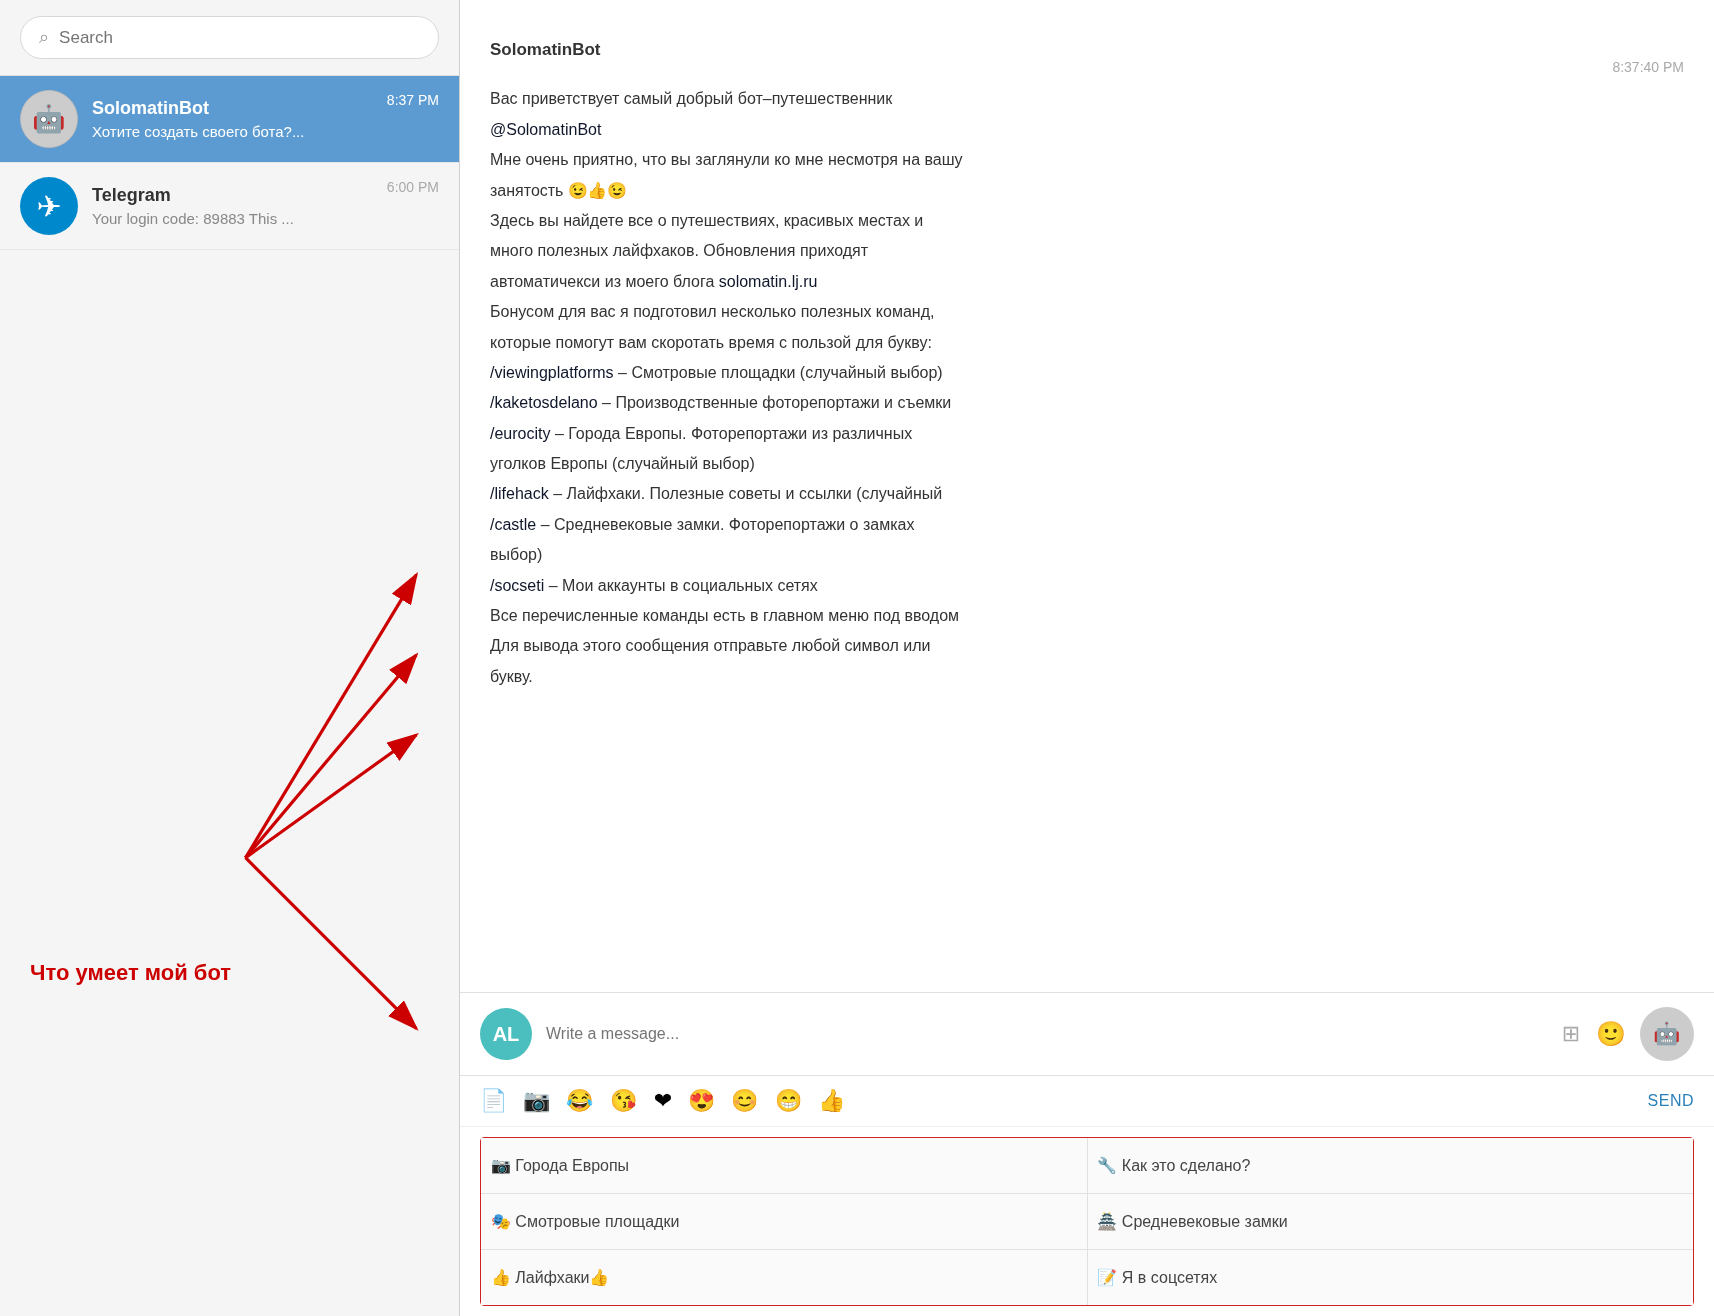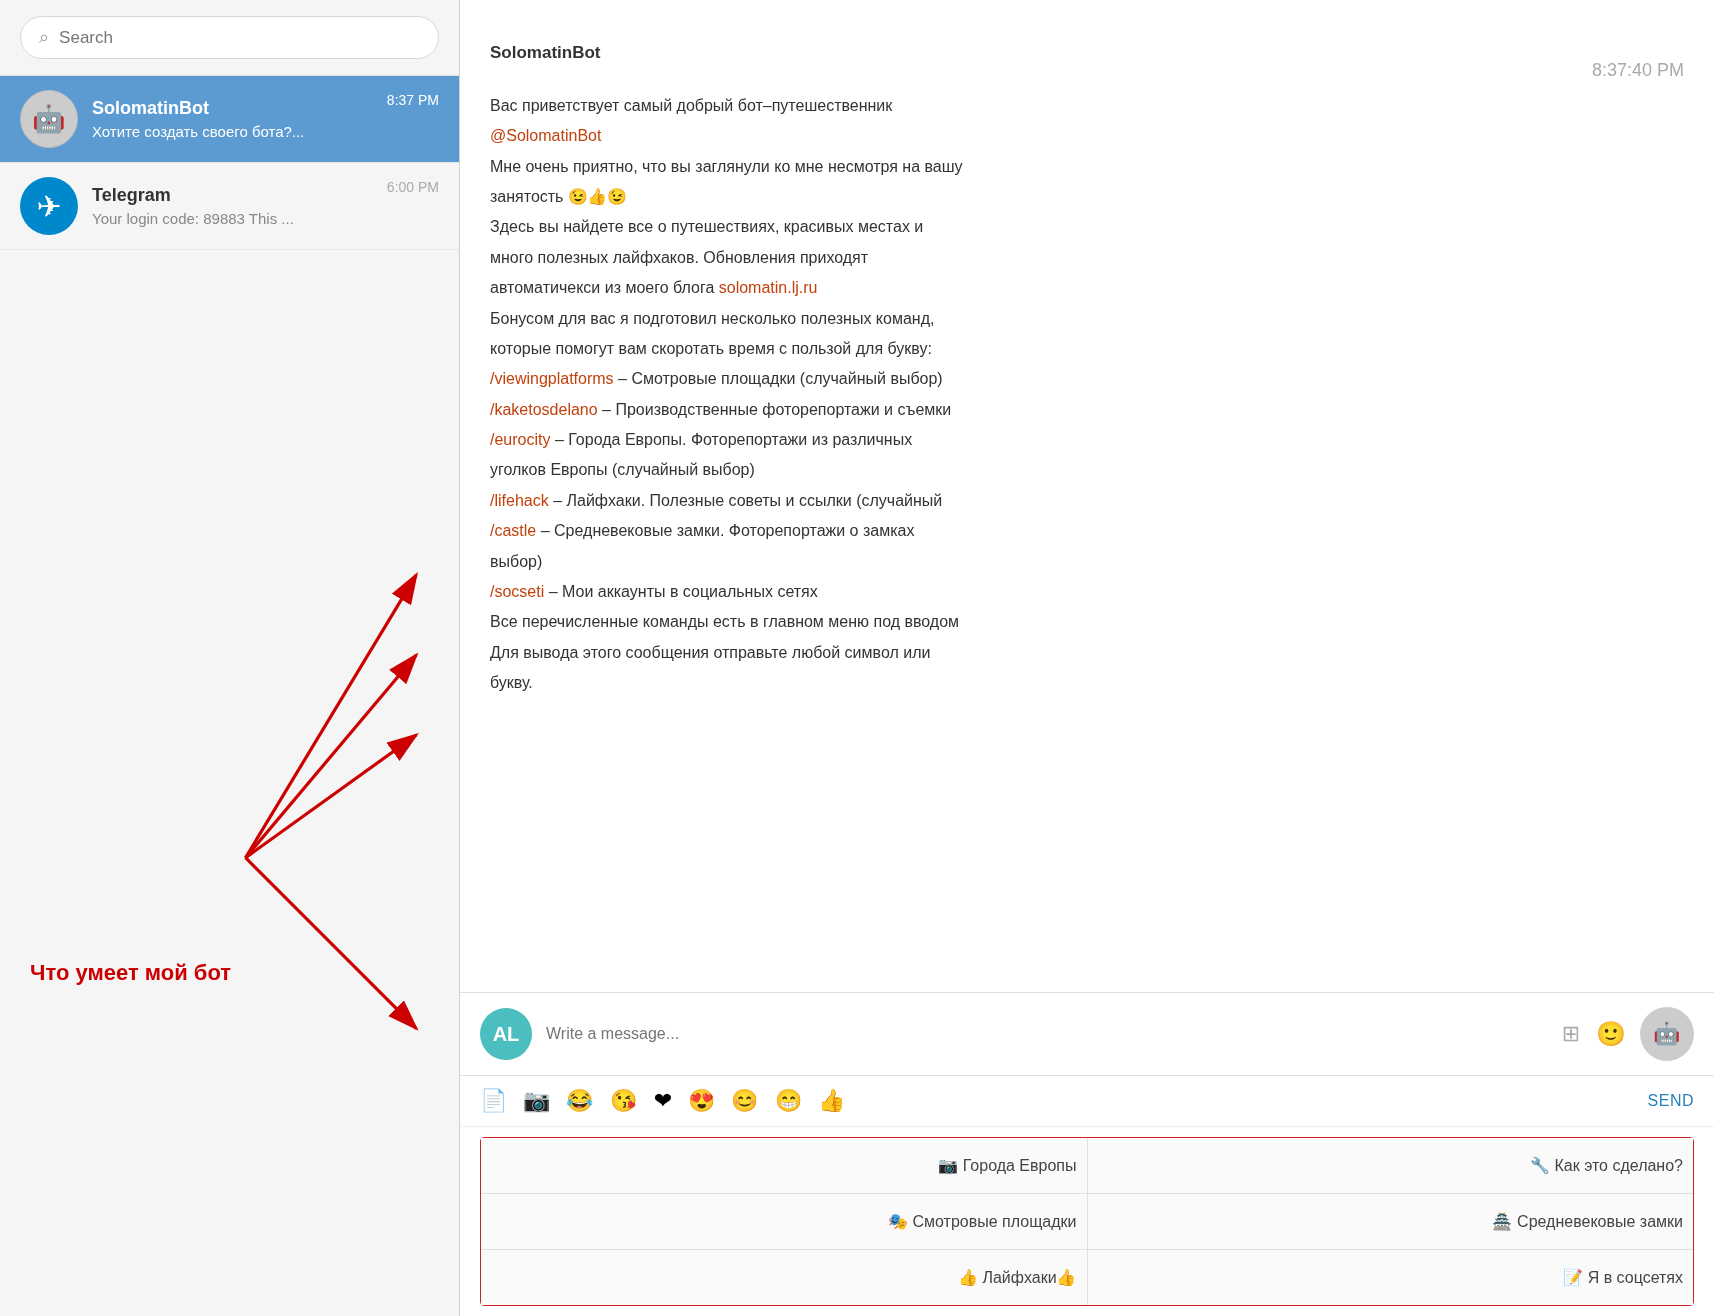--- a/index.html
+++ b/index.html
@@ -173,33 +173,33 @@
       margin-bottom: 8px;
     }
 
     .message-sender {
       font-size: 17px;
       font-weight: 700;
       color: #333;
     }
 
     .message-time {
-      font-size: 18px;
+      font-size: 14px;
       color: #aaa;
       margin-top: 36px;
     }
 
     .message-body {
       font-size: 16px;
       line-height: 1.65;
       color: #333;
     }
 
     .message-body a, .link-blue {
-      color: #c2410c;
+      color: #0f172a;
       text-decoration: none;
     }
 
     .message-body p {
       margin-bottom: 4px;
     }
 
     
     .input-area {
       border-top: 1px solid #e0e0e0;
@@ -292,21 +292,21 @@
       border-bottom: 1px solid #e0e0e0;
     }
 
     .keyboard-row:last-child {
       border-bottom: none;
     }
 
     .keyboard-btn {
       flex: 1;
       padding: 18px 10px;
-      text-align: right;
+      text-align: left;
       font-size: 16px;
       color: #444;
       cursor: pointer;
       border-right: 1px solid #e0e0e0;
       background: #fafafa;
     }
 
     .keyboard-btn:last-child {
       border-right: none;
     }

